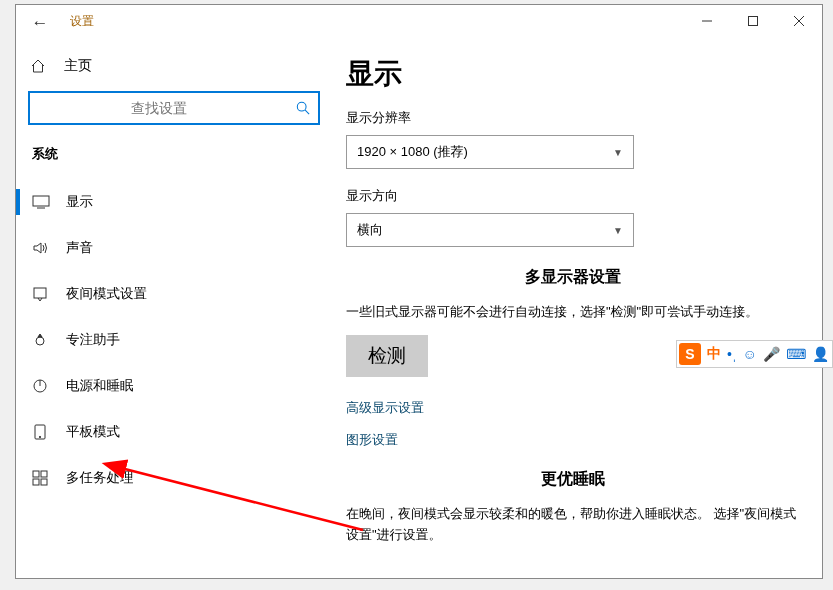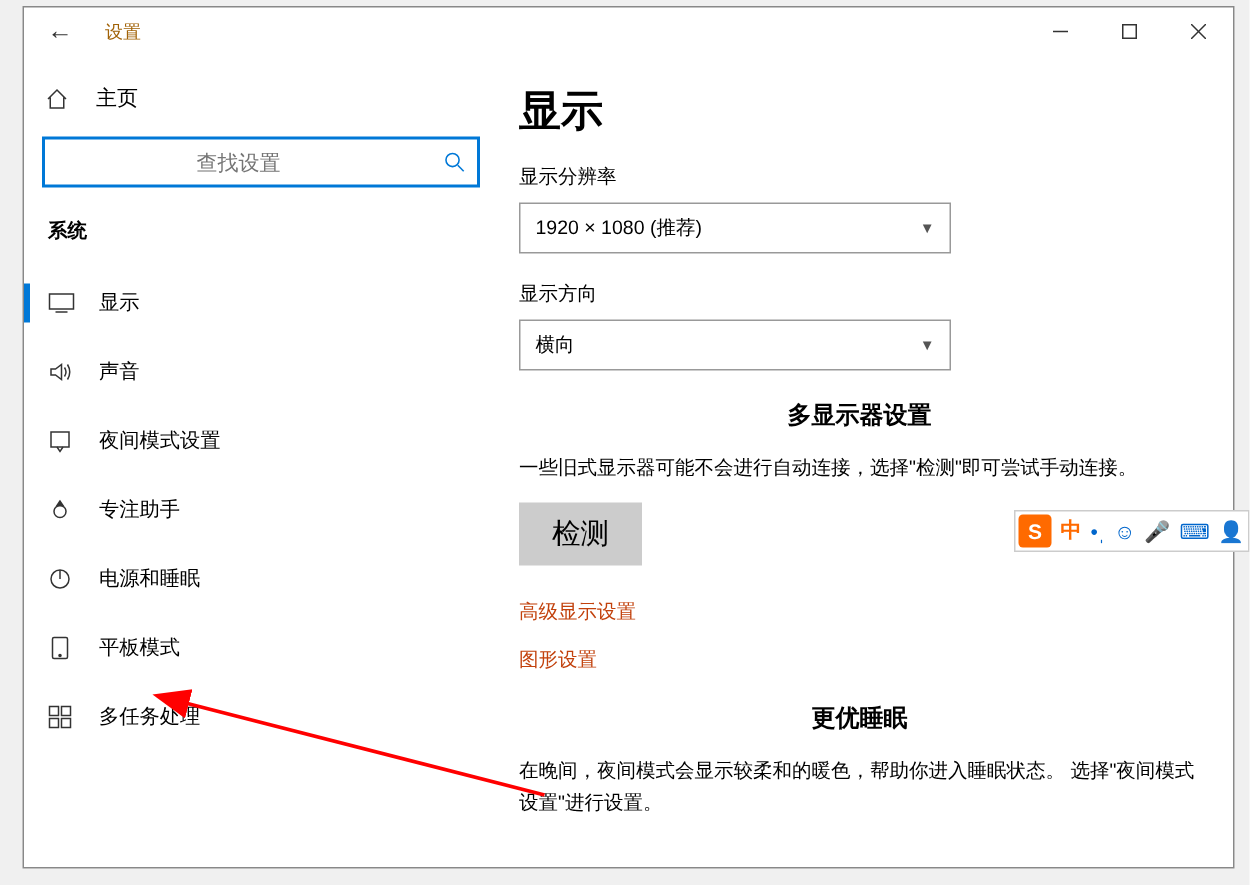--- a/index.html
+++ b/index.html
@@ -28,21 +28,21 @@
 .content { flex: 1; padding: 18px 22px; overflow-y: auto; position: relative; }
 .content::-webkit-scrollbar { width: 4px; }
 .content::-webkit-scrollbar-thumb { background: #bbb; }
 h1 { font-size: 28px; font-weight: 600; margin-bottom: 16px; }
 .field-label { font-size: 13px; margin-bottom: 8px; }
 .dropdown { width: 288px; height: 34px; border: 1px solid #999; display: flex; align-items: center; padding: 0 10px; cursor: pointer; margin-bottom: 18px; justify-content: space-between; font-size: 13px; gap: 33px; }
 .dropdown .chev { font-size: 10px; color: #555; }
 h2 { font-size: 16px; font-weight: 700; margin-top: 20px; margin-bottom: 14px; text-align: center; }
 .desc { font-size: 13px; margin-bottom: 12px; line-height: 1.6; }
 .btn { display: inline-block; padding: 8px 22px; background: #ccc; font-size: 19px; cursor: pointer; margin-bottom: 22px; }
-.link { color: #c2410c; font-size: 13px; cursor: pointer; margin-bottom: 14px; display: block; }
+.link { color: #0c4a6e; font-size: 13px; cursor: pointer; margin-bottom: 14px; display: block; }
 .ime-bar { position: absolute; right: 0; top: 340px; display: flex; align-items: center; background: #fff; border: 1px solid #ccc; height: 28px; padding: 0 2px; gap: 6px; font-size: 14px; }
 .ime-badge { width: 22px; height: 22px; background: #ff6a00; color: #fff; font-weight: bold; display:flex; align-items:center; justify-content:center; border-radius: 3px; font-size:14px;}
 .ime-zh { color: #ff6a00; font-weight: 600; }
 .ime-icon { color: #0066cc; cursor:pointer; }
 .arrow-annotation { position: absolute; left: 113px; top: 460px; width: 260px; height: 80px; pointer-events: none; }
 .arrow-annotation svg { overflow: visible; }
 </style>
 </head>
 <body>
 

